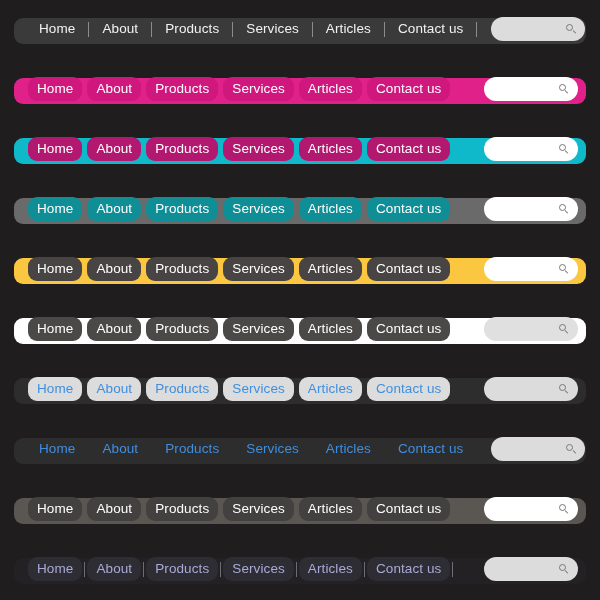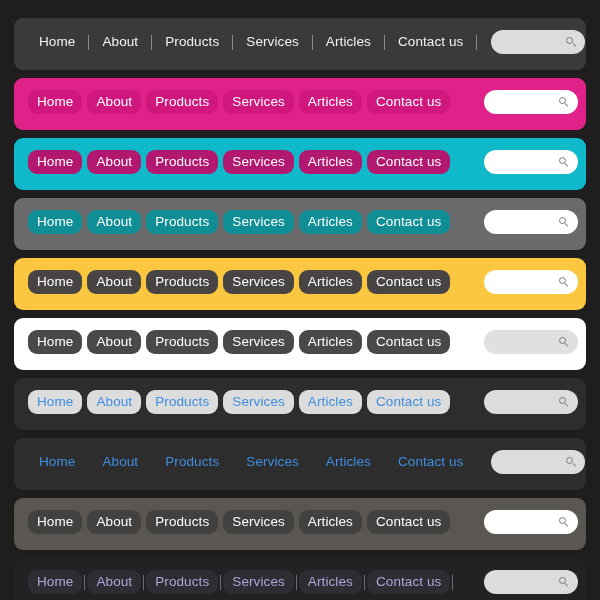--- a/index.html
+++ b/index.html
@@ -12,21 +12,21 @@
   #page {
     position:relative;
     width:600px; height:600px;
     background:#1f1d1e;
   }
 
   .navbar {
     position:absolute;
     left:14px;
     width:572px;
-    height:52px;
+    height:26px;
     border-radius:9px;
     display:flex;
     align-items:center;
     padding:0 8px 4px 14px;
     gap:12px;
   }
 
   .nav-items {
     display:flex;
     align-items:center;

